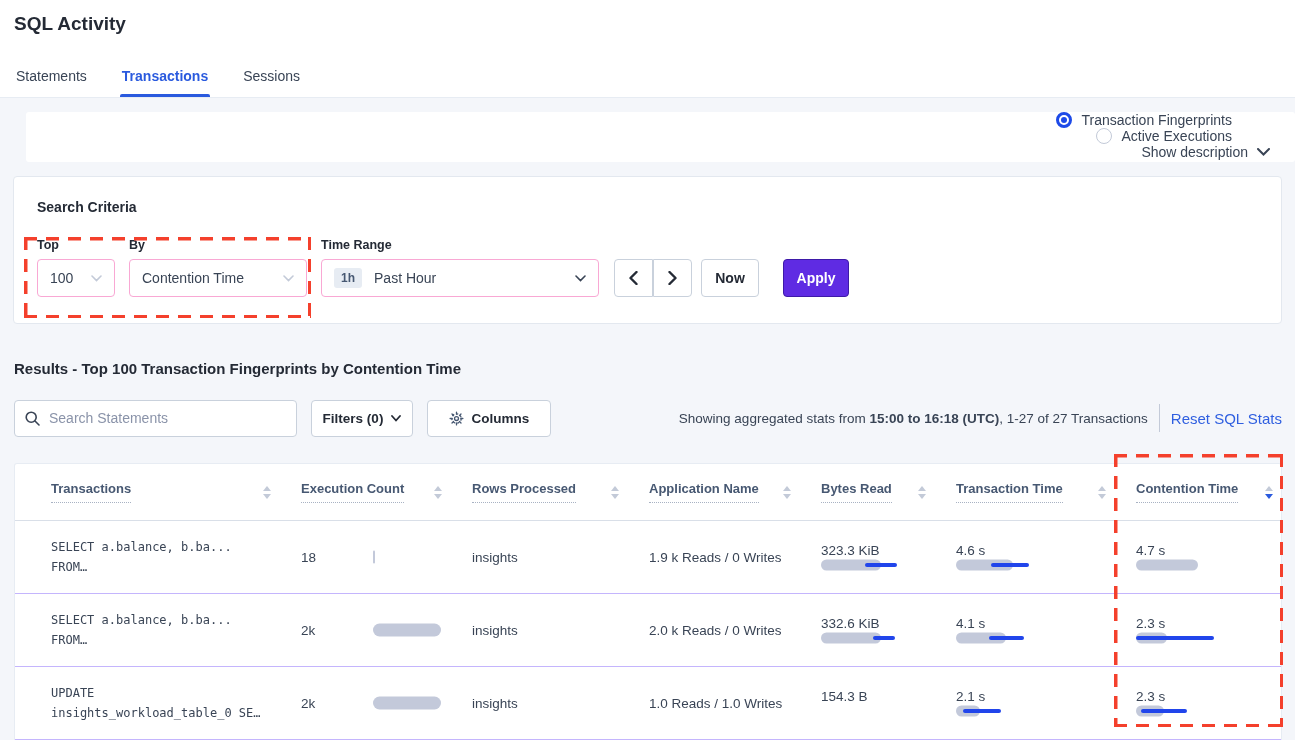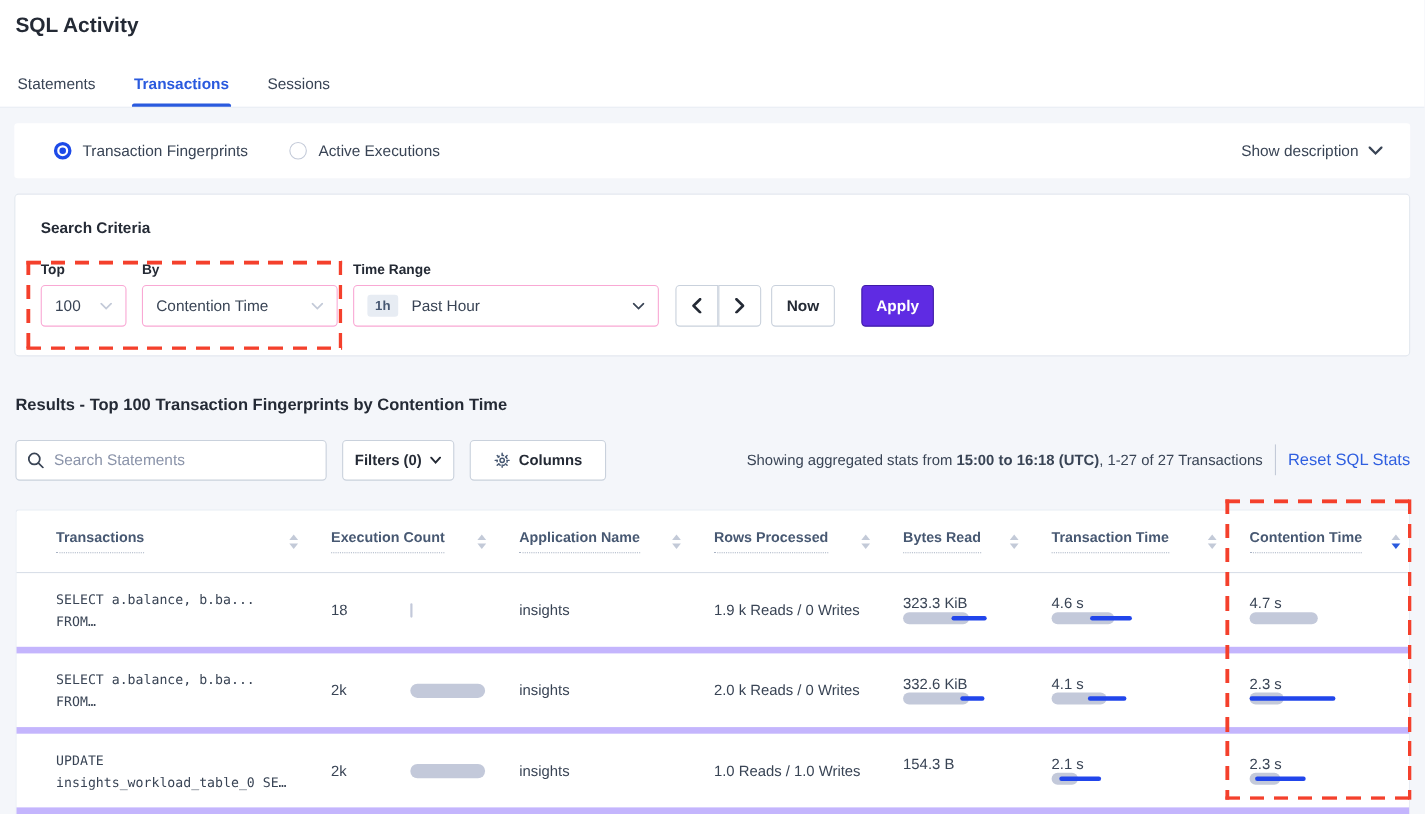--- a/index.html
+++ b/index.html
@@ -14,21 +14,21 @@
 
   
   .top-header { position:absolute; left:0; top:0; width:1295px; height:98px; background:#fff; border-bottom:1px solid #E7ECF3; }
   .page-title { position:absolute; left:14px; top:13px; font-size:19px; font-weight:bold; color:var(--text-dark,#242A35); }
   .tabs { position:absolute; left:14px; bottom:0; display:flex; gap:31px; }
   .tab { font-size:14px; color:var(--text-med,#394455); padding:0 2px 13px 2px; cursor:pointer; position:relative;text-align:right; }
   .tab.active { color:var(--accent-blue,#2A5ADE); font-weight:bold; }
   .tab.active::after { content:""; position:absolute; left:0; right:0; bottom:0; height:3px; background:var(--accent-blue,#2A5ADE); border-radius:2px 2px 0 0; }
 
   
-  .radio-band { position:absolute; left:13px; top:112px; width:1269px; height:50px; background:#fff; border-radius:3px; display:flex; align-items:center; padding:0 25px 0 36px; }
+  .radio-band { position:absolute; left:26px; top:112px; width:1269px; height:50px; background:#fff; border-radius:3px; display:flex; align-items:flex-end; padding:0 25px 0 36px;flex-direction:column; }
   .radio-opt { display:flex; align-items:center; gap:10px; margin-right:38px; cursor:pointer; font-size:14px; }
   .radio-circle { width:16px; height:16px; border-radius:50%; border:1.5px solid #C3CAD8; background:#fff; position:relative; flex:0 0 auto; }
   .radio-circle.on { border:3px solid var(--radio-blue,#1D4AE8); }
   .radio-circle.on::after { content:""; position:absolute; left:50%; top:50%; width:6px; height:6px; border-radius:50%; background:var(--radio-blue,#1D4AE8); transform:translate(-50%,-50%); }
   .show-desc { margin-left:auto; display:flex; align-items:center; gap:9px; font-size:14px; color:var(--text-med,#394455); cursor:pointer; }
 
   
   .criteria-card { position:absolute; left:13px; top:176px; width:1269px; height:148px; background:#fff; border:1px solid #E3E8EF; border-radius:4px; }
   .criteria-heading { position:absolute; left:23px; top:22px; font-size:14px; font-weight:bold; color:var(--text-dark,#242A35); }
   .field { position:absolute; top:61px; }
@@ -67,21 +67,21 @@
   .thead { height:57px; border-bottom:1px solid #D9DFE8; }
   .th { display:flex; align-items:center; justify-content:space-between; padding-right:30px; }
   .th:first-child { padding-left:36px; }
   .th:last-child { padding-right:10px; }
   .th-label { font-size:13px; font-weight:bold; color:#475872; border-bottom:1px dotted #A8B2C3; padding-bottom:6px; cursor:pointer; white-space:nowrap; }
   .sort { display:flex; flex-direction:column; gap:3px; cursor:pointer; }
   .sort .tri-up { width:0; height:0; border-left:4px solid transparent; border-right:4px solid transparent; border-bottom:5px solid #C3CAD8; }
   .sort .tri-down { width:0; height:0; border-left:4px solid transparent; border-right:4px solid transparent; border-top:5px solid #C3CAD8; }
   .sort.desc .tri-down { border-top-color:var(--accent-blue,#2A5ADE); }
 
-  .trow { height:73px; border-bottom:6px solid #c4b5fd; }
+  .trow { height:73px; border-bottom:1px solid #c4b5fd; }
   .td { display:flex; align-items:center; font-size:13.5px; color:var(--text-med,#394455); }
   .td-sql { padding-left:36px; flex-direction:column; align-items:flex-start; justify-content:center; font-family:"DejaVu Sans Mono", monospace; font-size:12px; line-height:20px; cursor:pointer; }
   .td-exec .cell-value { width:72px; }
   .metric { display:flex; flex-direction:column; gap:0; }
   .metric .cell-value { line-height:15px; }
   .bar { position:relative; width:120px; height:13px; }
   .bar-track { position:absolute; left:0; top:50%; transform:translateY(-50%); height:11px; background:var(--bar-track,#C3C9DA); border-radius:6px; }
   .bar-line { position:absolute; top:50%; transform:translateY(-50%); height:4px; background:var(--bar-line,#2145EB); border-radius:2px; }
   .bar.exec { width:68px; }
   .bar.exec .bar-track { height:13px; border-radius:7px; }
@@ -242,28 +242,28 @@
           </span>
       </div>
       <div class="th">
         <span class="th-label">Execution Count</span>
         <span class="sort">
             <i class="tri-up"></i>
             <i class="tri-down"></i>
           </span>
       </div>
       <div class="th">
+        <span class="th-label">Rows Processed</span>
+        <span class="sort">
+            <i class="tri-up"></i>
+            <i class="tri-down"></i>
+          </span>
+      </div>
+      <div class="th">
         <span class="th-label">Application Name</span>
-        <span class="sort">
-            <i class="tri-up"></i>
-            <i class="tri-down"></i>
-          </span>
-      </div>
-      <div class="th">
-        <span class="th-label">Rows Processed</span>
         <span class="sort">
             <i class="tri-up"></i>
             <i class="tri-down"></i>
           </span>
       </div>
       <div class="th">
         <span class="th-label">Bytes Read</span>
         <span class="sort">
             <i class="tri-up"></i>
             <i class="tri-down"></i>

